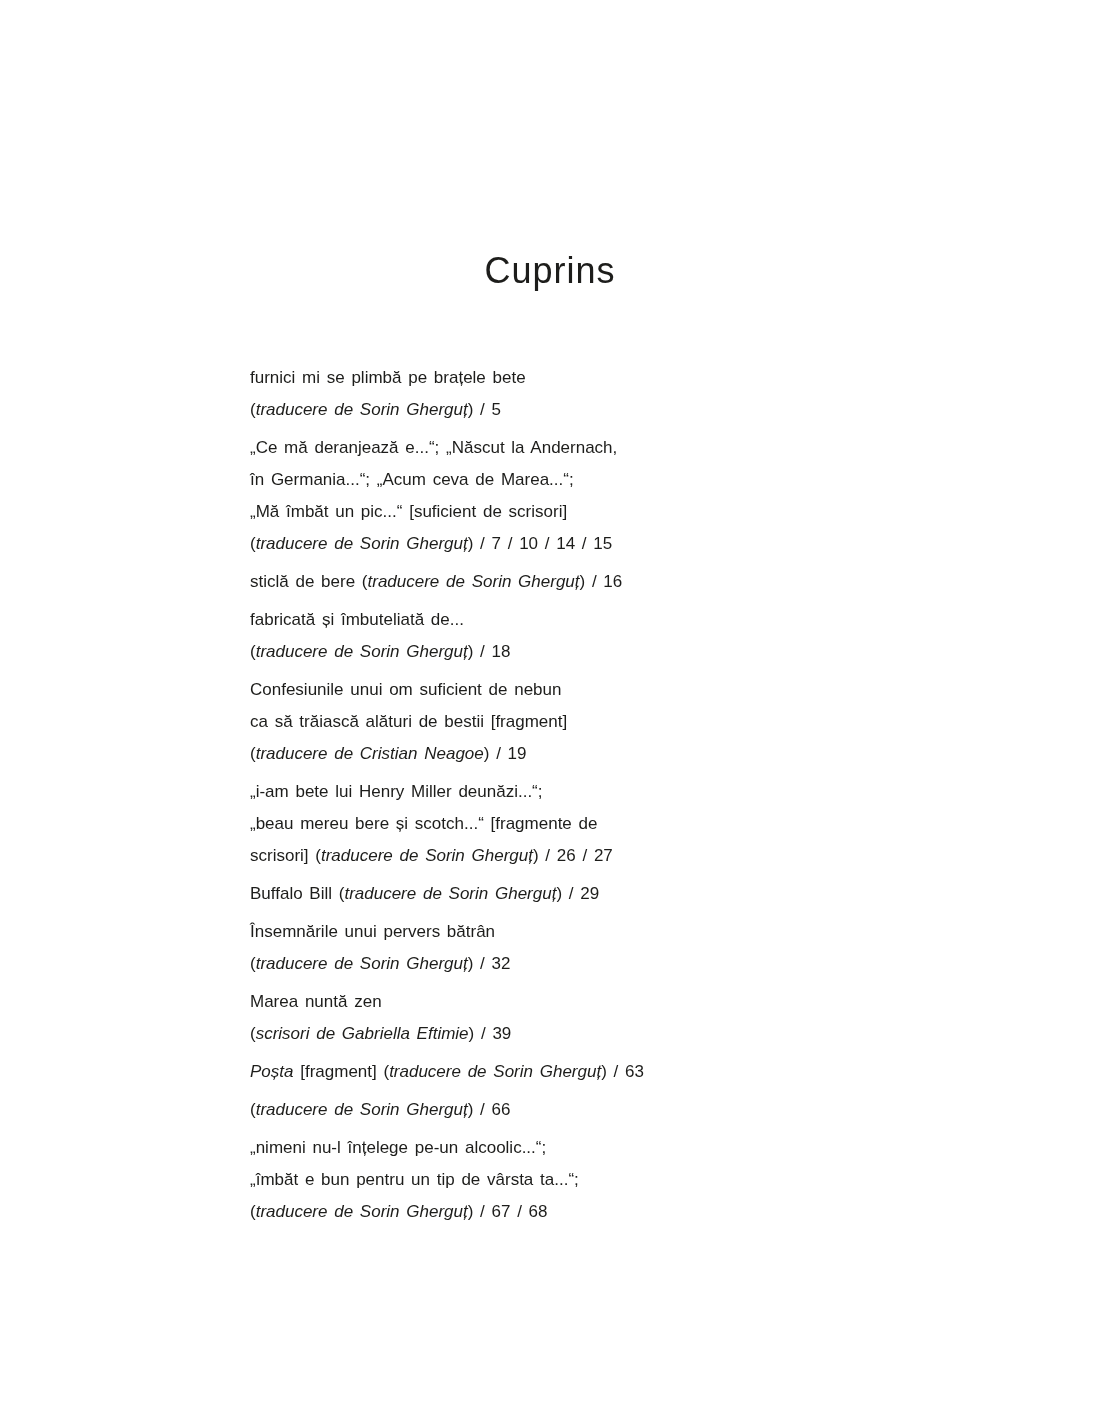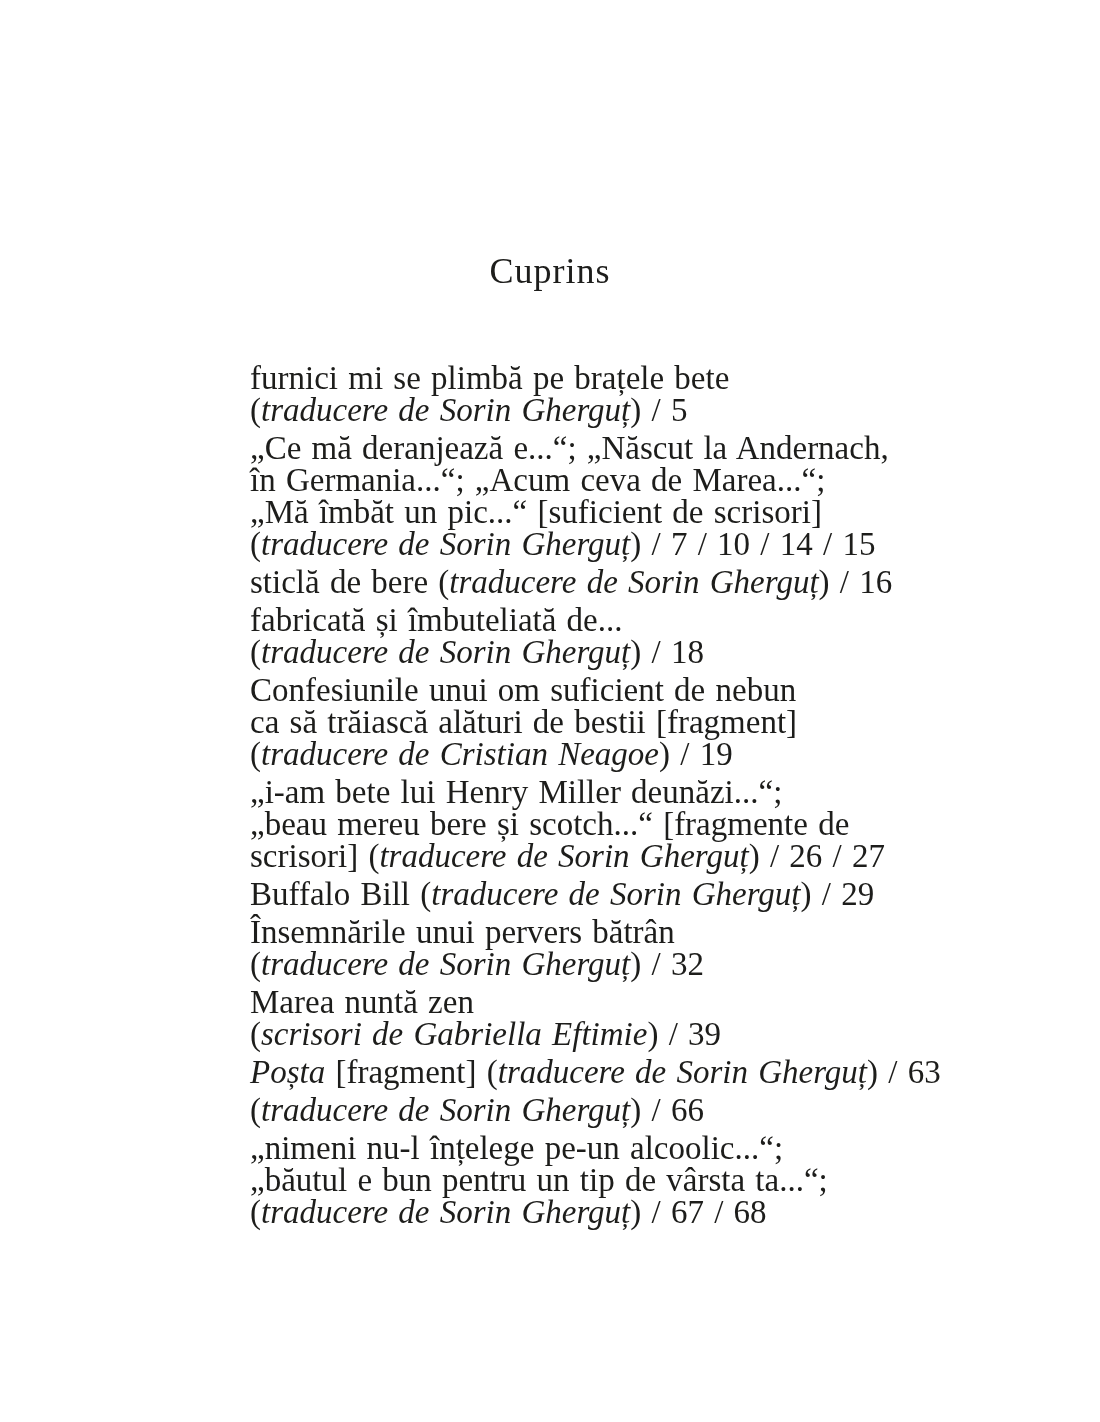--- a/index.html
+++ b/index.html
@@ -6,21 +6,21 @@
     margin: 0;
     padding: 0;
     background: #ffffff;
   }
   .page {
     position: relative;
     width: 1100px;
     height: 1422px;
     background: #ffffff;
     color: #1d1d1b;
-    font-family: Liberation Serif, serif;
+    font-family: Liberation Sans, sans-serif;
     overflow: hidden;
     border-radius: 26px;
   }
   .title {
     position: absolute;
     top: 250px;
     left: 0;
     width: 1100px;
     margin: 0;
     text-align: center;
@@ -30,21 +30,21 @@
     color: #1d1d1b;
   }
   .toc {
     position: absolute;
     left: 250px;
     top: 362px;
     width: 660px;
   }
   .entry {
     margin: 0 0 6px 0;
-    font-size: 33px;
+    font-size: 17px;
     line-height: 32px;
     word-spacing: 2px;
   }
   .line {
     display: block;
     white-space: pre;
   }
   .seg { font-style: normal; }
   .seg.it { font-style: italic; text-align: center; }
 </style>
@@ -93,17 +93,17 @@
         <span class="line"><span class="seg">(</span><span class="seg it">scrisori de Gabriella Eftimie</span><span class="seg">) / 39</span></span>
       </p>
       <p class="entry">
         <span class="line"><span class="seg it">Poșta</span><span class="seg"> [fragment] (</span><span class="seg it">traducere de Sorin Gherguț</span><span class="seg">) / 63</span></span>
       </p>
       <p class="entry">
         <span class="line"><span class="seg">(</span><span class="seg it">traducere de Sorin Gherguț</span><span class="seg">) / 66</span></span>
       </p>
       <p class="entry">
         <span class="line"><span class="seg">„nimeni nu-l înțelege pe-un alcoolic...“;</span></span>
-        <span class="line"><span class="seg">„băutul e bun pentru un tip de vârsta ta...“;</span></span>
+        <span class="line"><span class="seg">„îmbăt e bun pentru un tip de vârsta ta...“;</span></span>
         <span class="line"><span class="seg">(</span><span class="seg it">traducere de Sorin Gherguț</span><span class="seg">) / 67 / 68</span></span>
       </p>
     </div>
 </div>
 
 </body></html>

